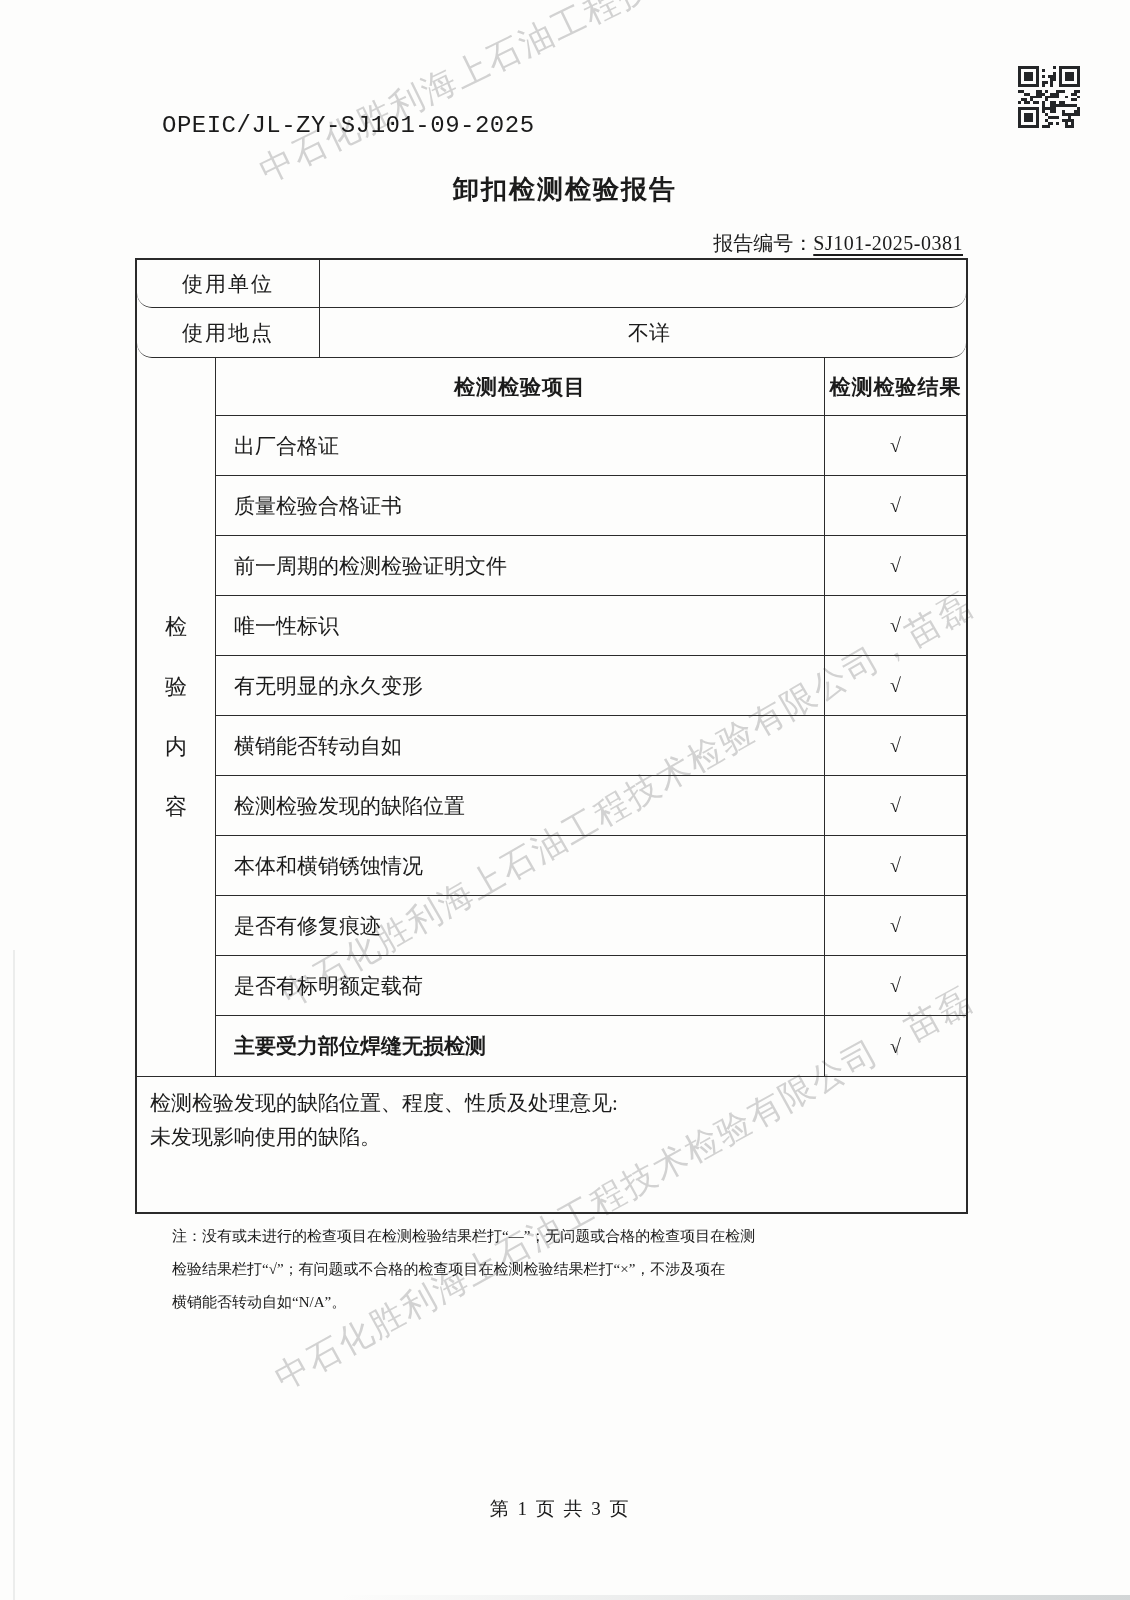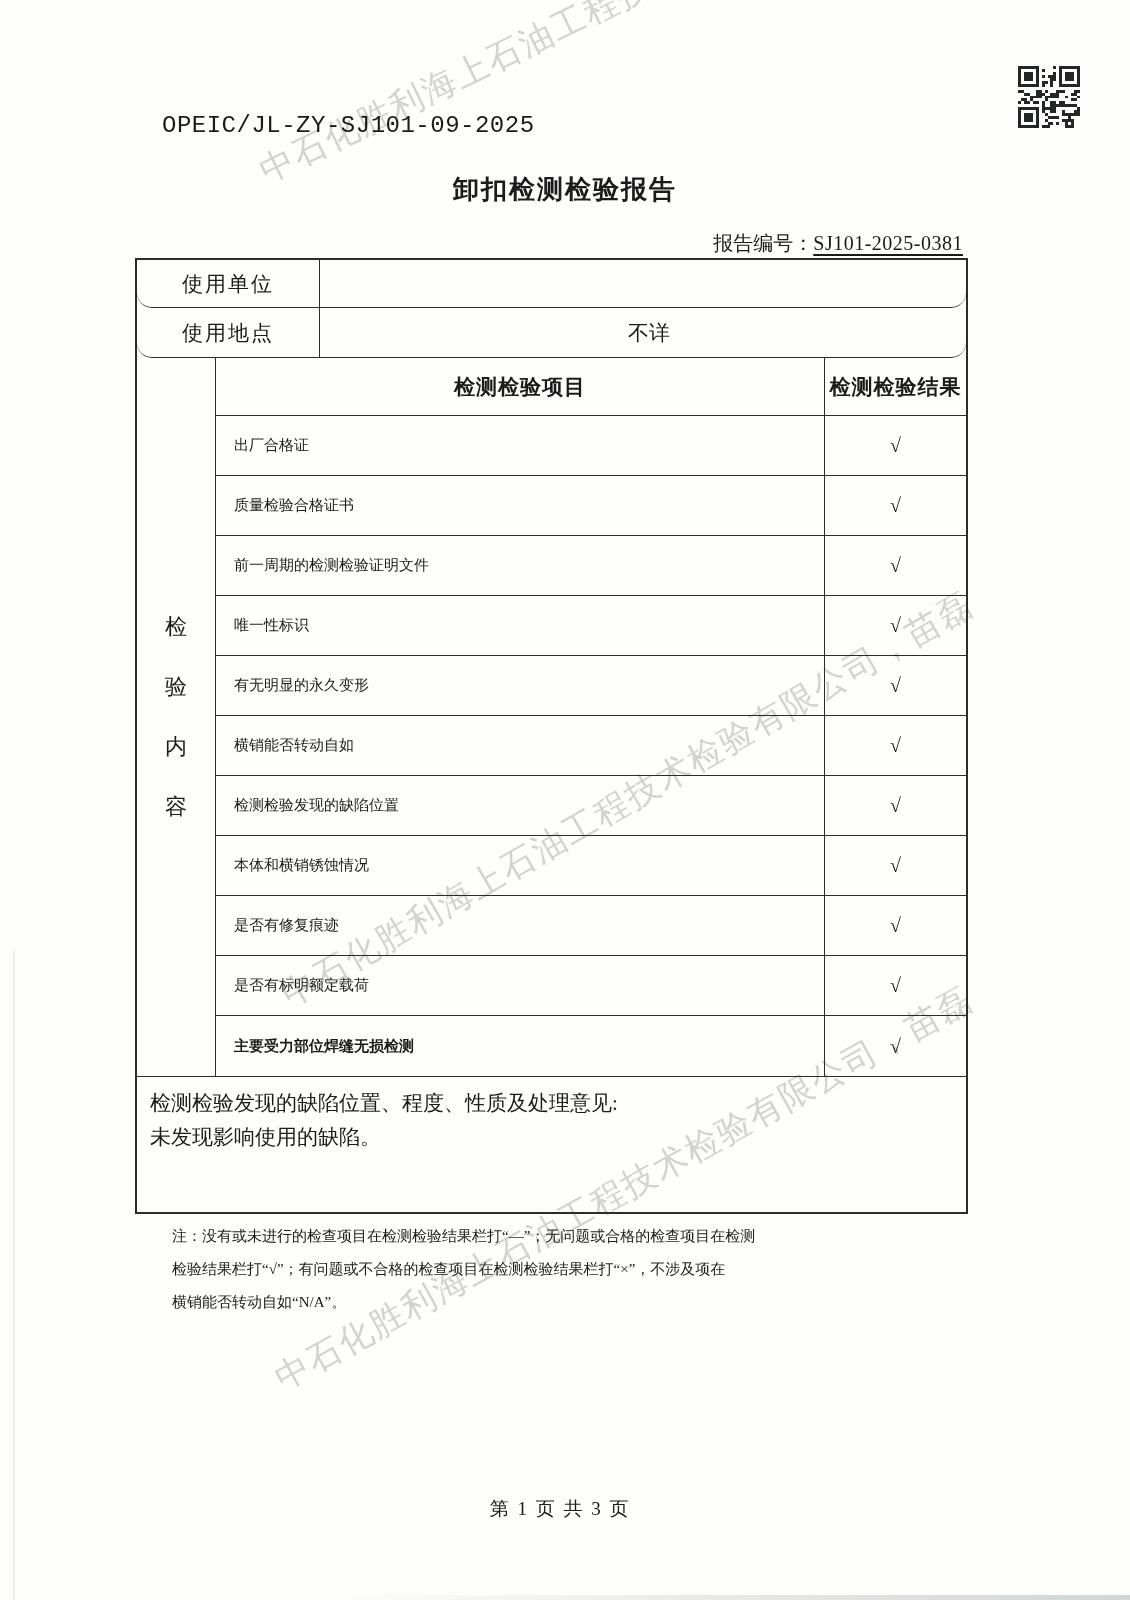--- a/index.html
+++ b/index.html
@@ -84,21 +84,21 @@
   .th-item,.td-item{ grid-column:2; display:flex; align-items:center; }
   .th-result,.td-result{
     grid-column:3; border-left:1.5px solid #2b2b2b;
     display:flex; align-items:center; justify-content:center;
   }
   .th-item,.th-result{
     height:58px; font-weight:bold; font-size:21px; letter-spacing:1px;
     border-bottom:1.5px solid #2b2b2b; justify-content:center;
   }
   .td-item{
-    height:60px; padding-left:18px; font-size:15px;
+    height:60px; padding-left:18px; font-size:21px;
     border-bottom:1.5px solid #2b2b2b;
   }
   .td-result{ font-size:20px; border-bottom:1.5px solid #2b2b2b; }
   .td-item.last,.td-result.last{ border-bottom:none;font-weight:bold; }
 
   .defect-cell{
     height:135px; padding:9px 13px; font-size:21px; line-height:34px;
   }
 
   .note{

